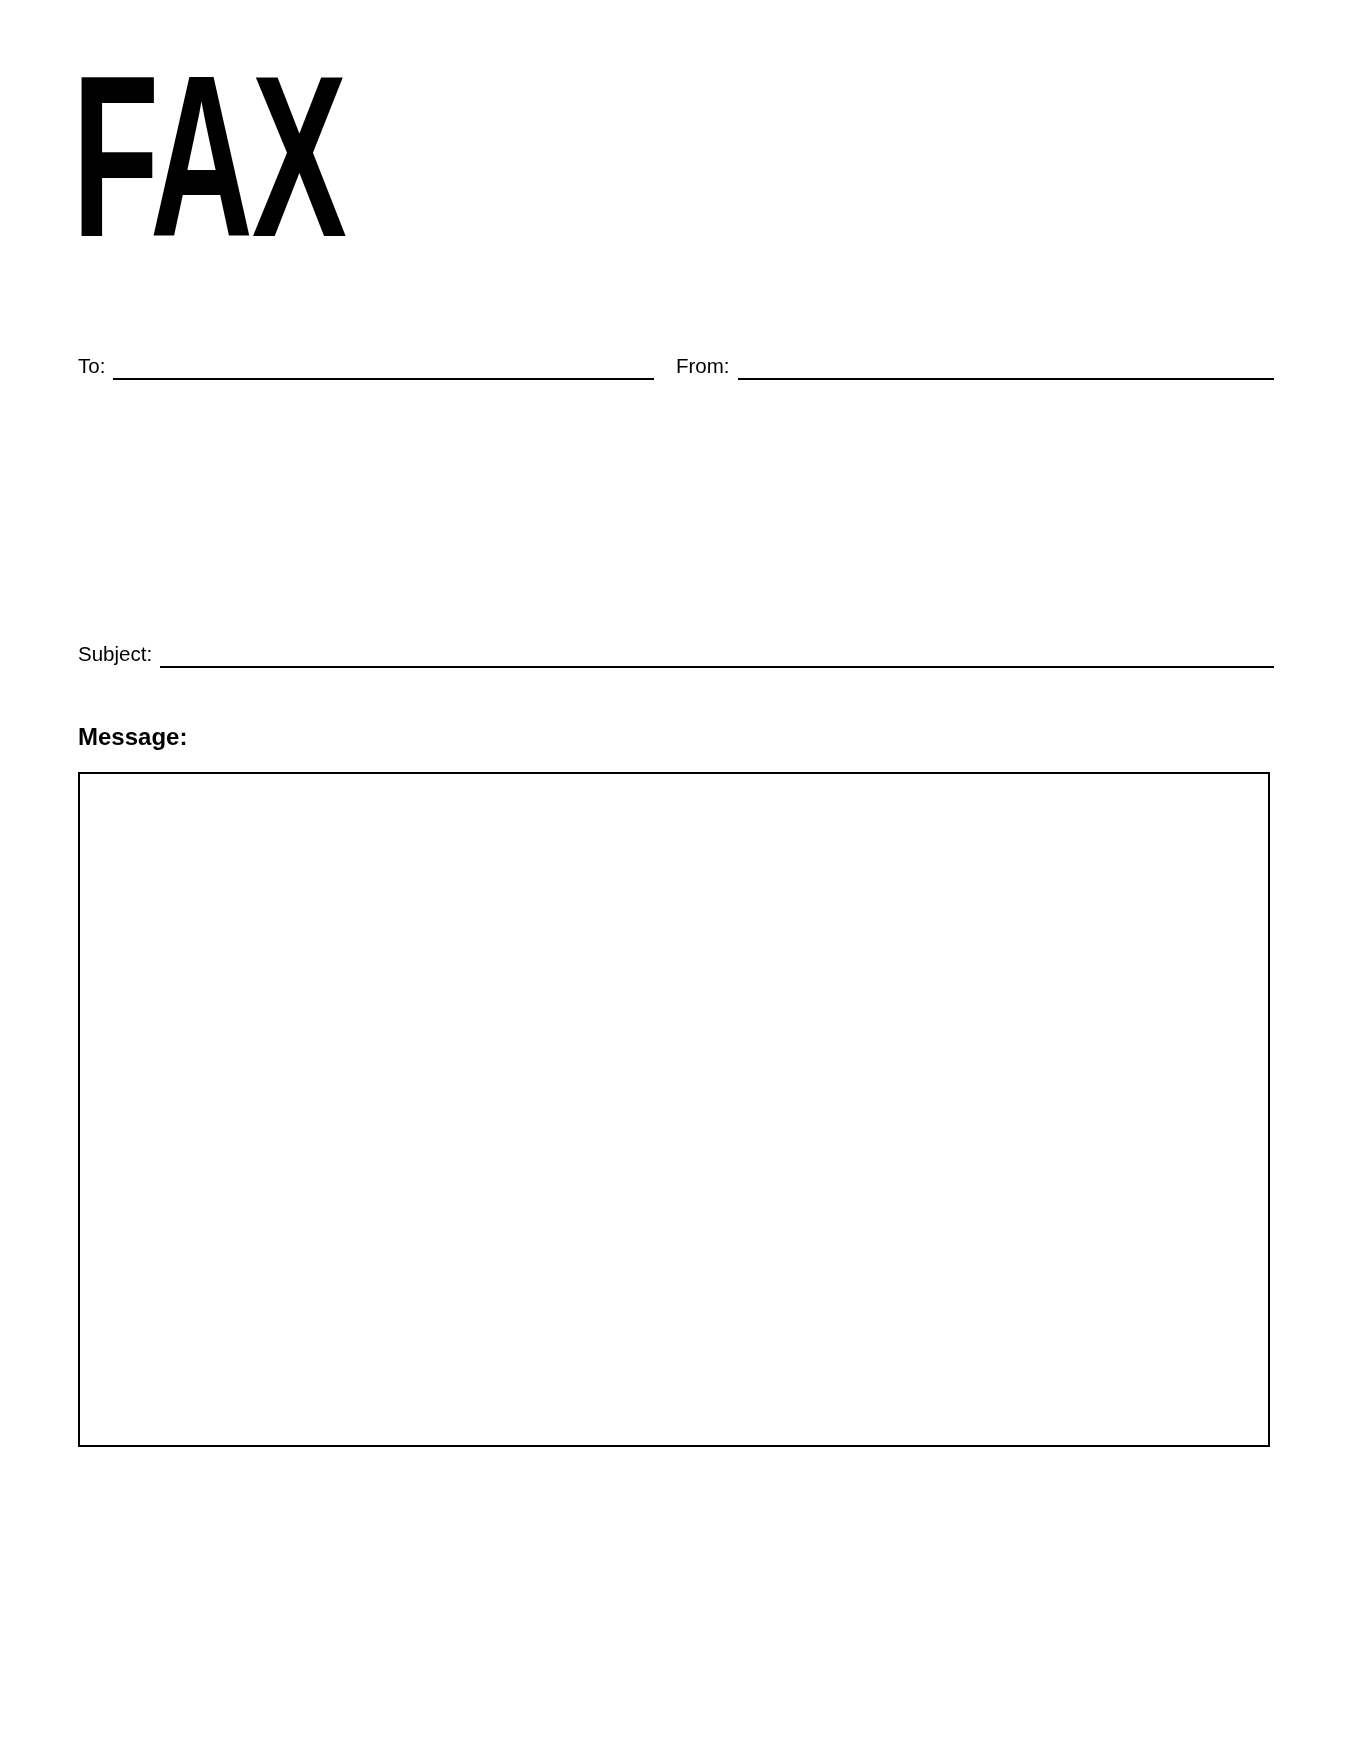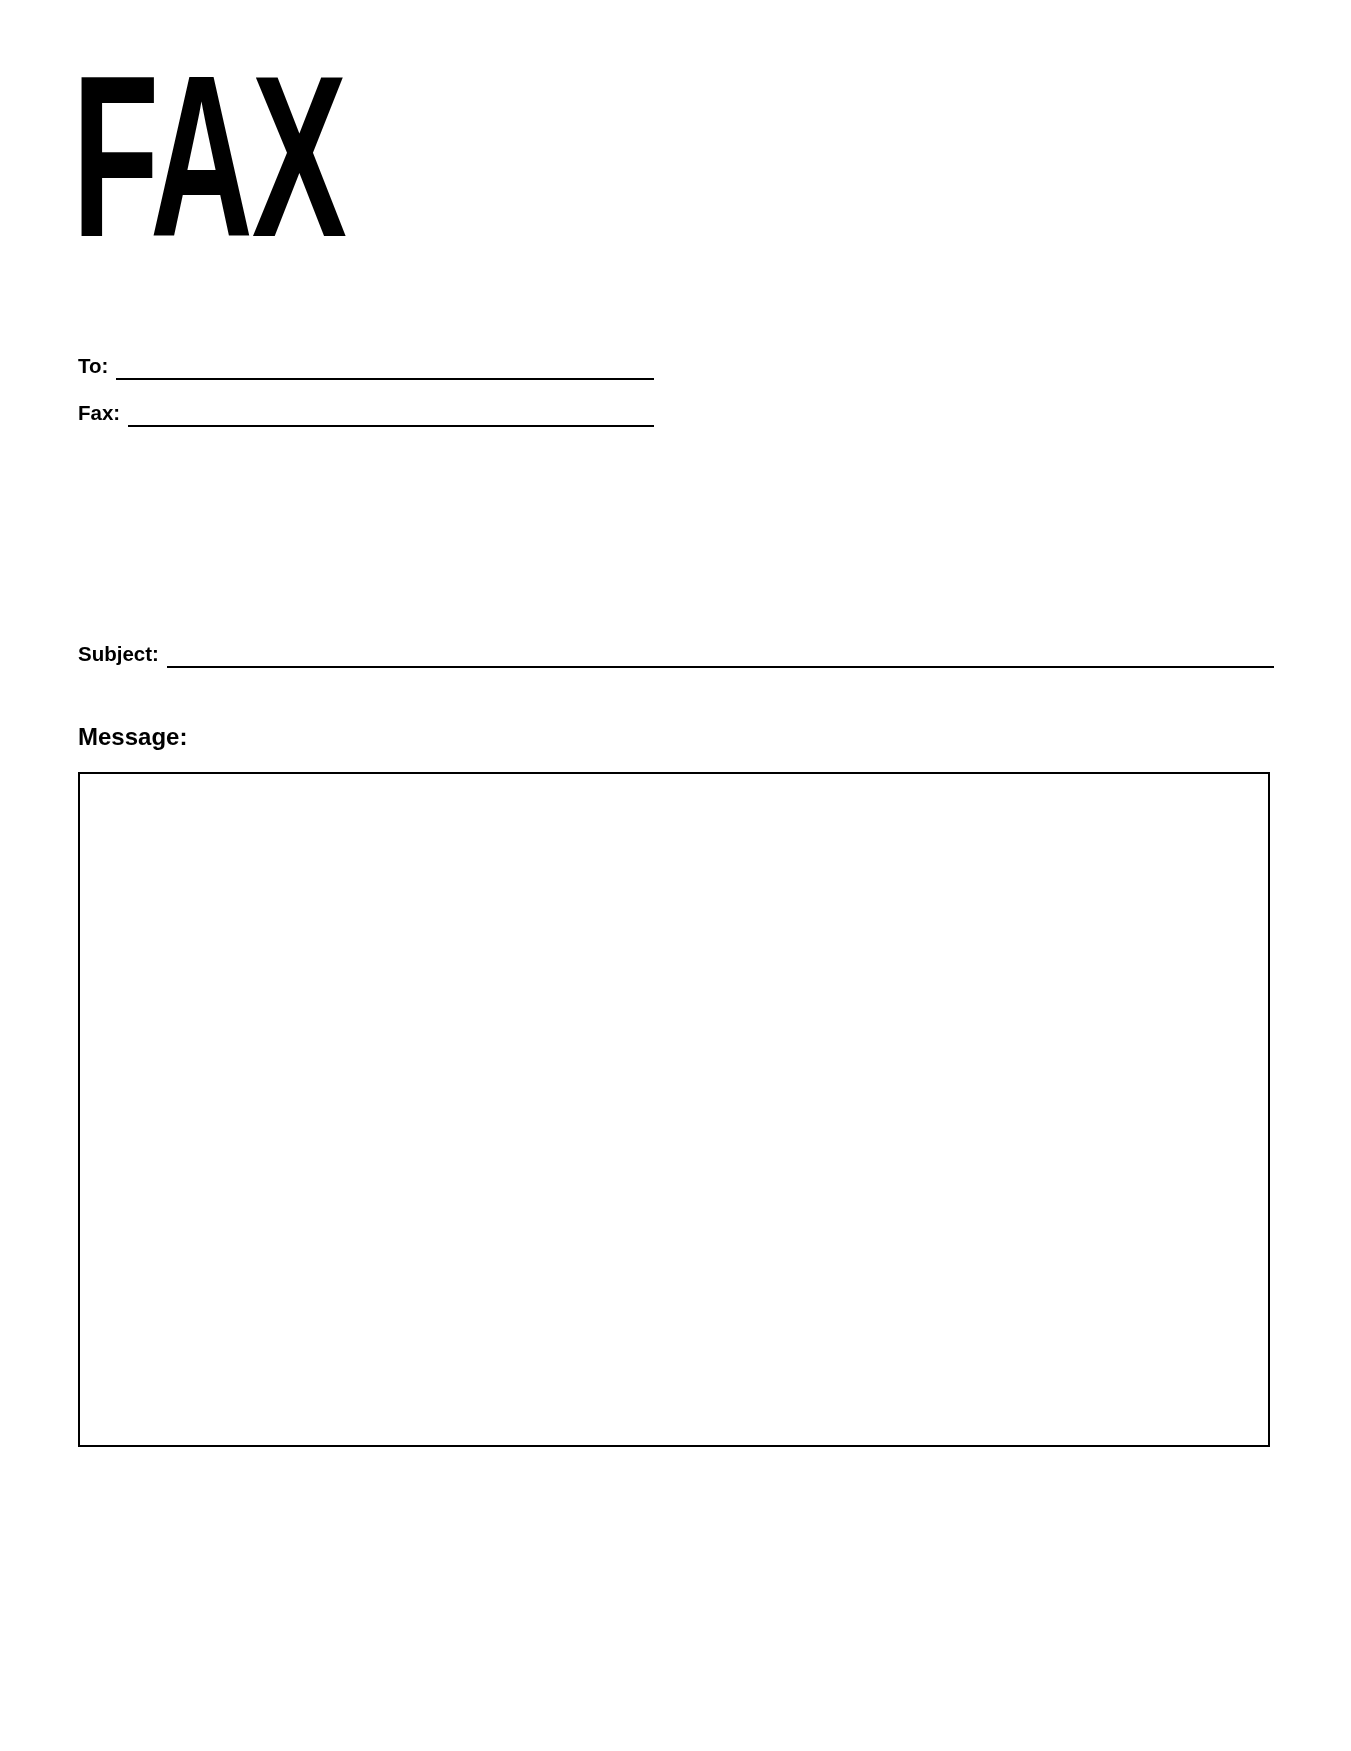--- a/index.html
+++ b/index.html
@@ -60,21 +60,21 @@
     display: flex;
     align-items: flex-end;
     flex: 0 0 50%;
     box-sizing: border-box;
   }
 
   .field-cell.left { padding-right: 22px; }
 
   .field-label {
     font-size: 20.5px;
-    font-weight: 700;
+    font-weight: 400;
     line-height: 22px;
     white-space: nowrap;
     padding-bottom: 3px;
   }
 
   .field-line {
     flex: 1 1 auto;
     border-bottom: 2.2px solid #000000;
     height: 26px;
     margin-left: 8px;
@@ -122,27 +122,27 @@
 
   <div class="fax-title">FAX</div>
 
   <div class="field-grid">
 
     <div class="field-row">
       <div class="field-cell left">
         <span class="field-label">To:</span>
         <span class="field-line"></span>
       </div>
+      <div class="field-cell">
+        <span class="field-label">From:</span>
+        <span class="field-line"></span>
+      </div>
     </div>
 
     <div class="field-row">
-      <div class="field-cell left">
-        <span class="field-label">Fax:</span>
-        <span class="field-line"></span>
-      </div>
     </div>
 
 
   </div>
 
   <div class="subject-row">
     <span class="field-label">Subject:</span>
     <span class="field-line"></span>
   </div>
 

